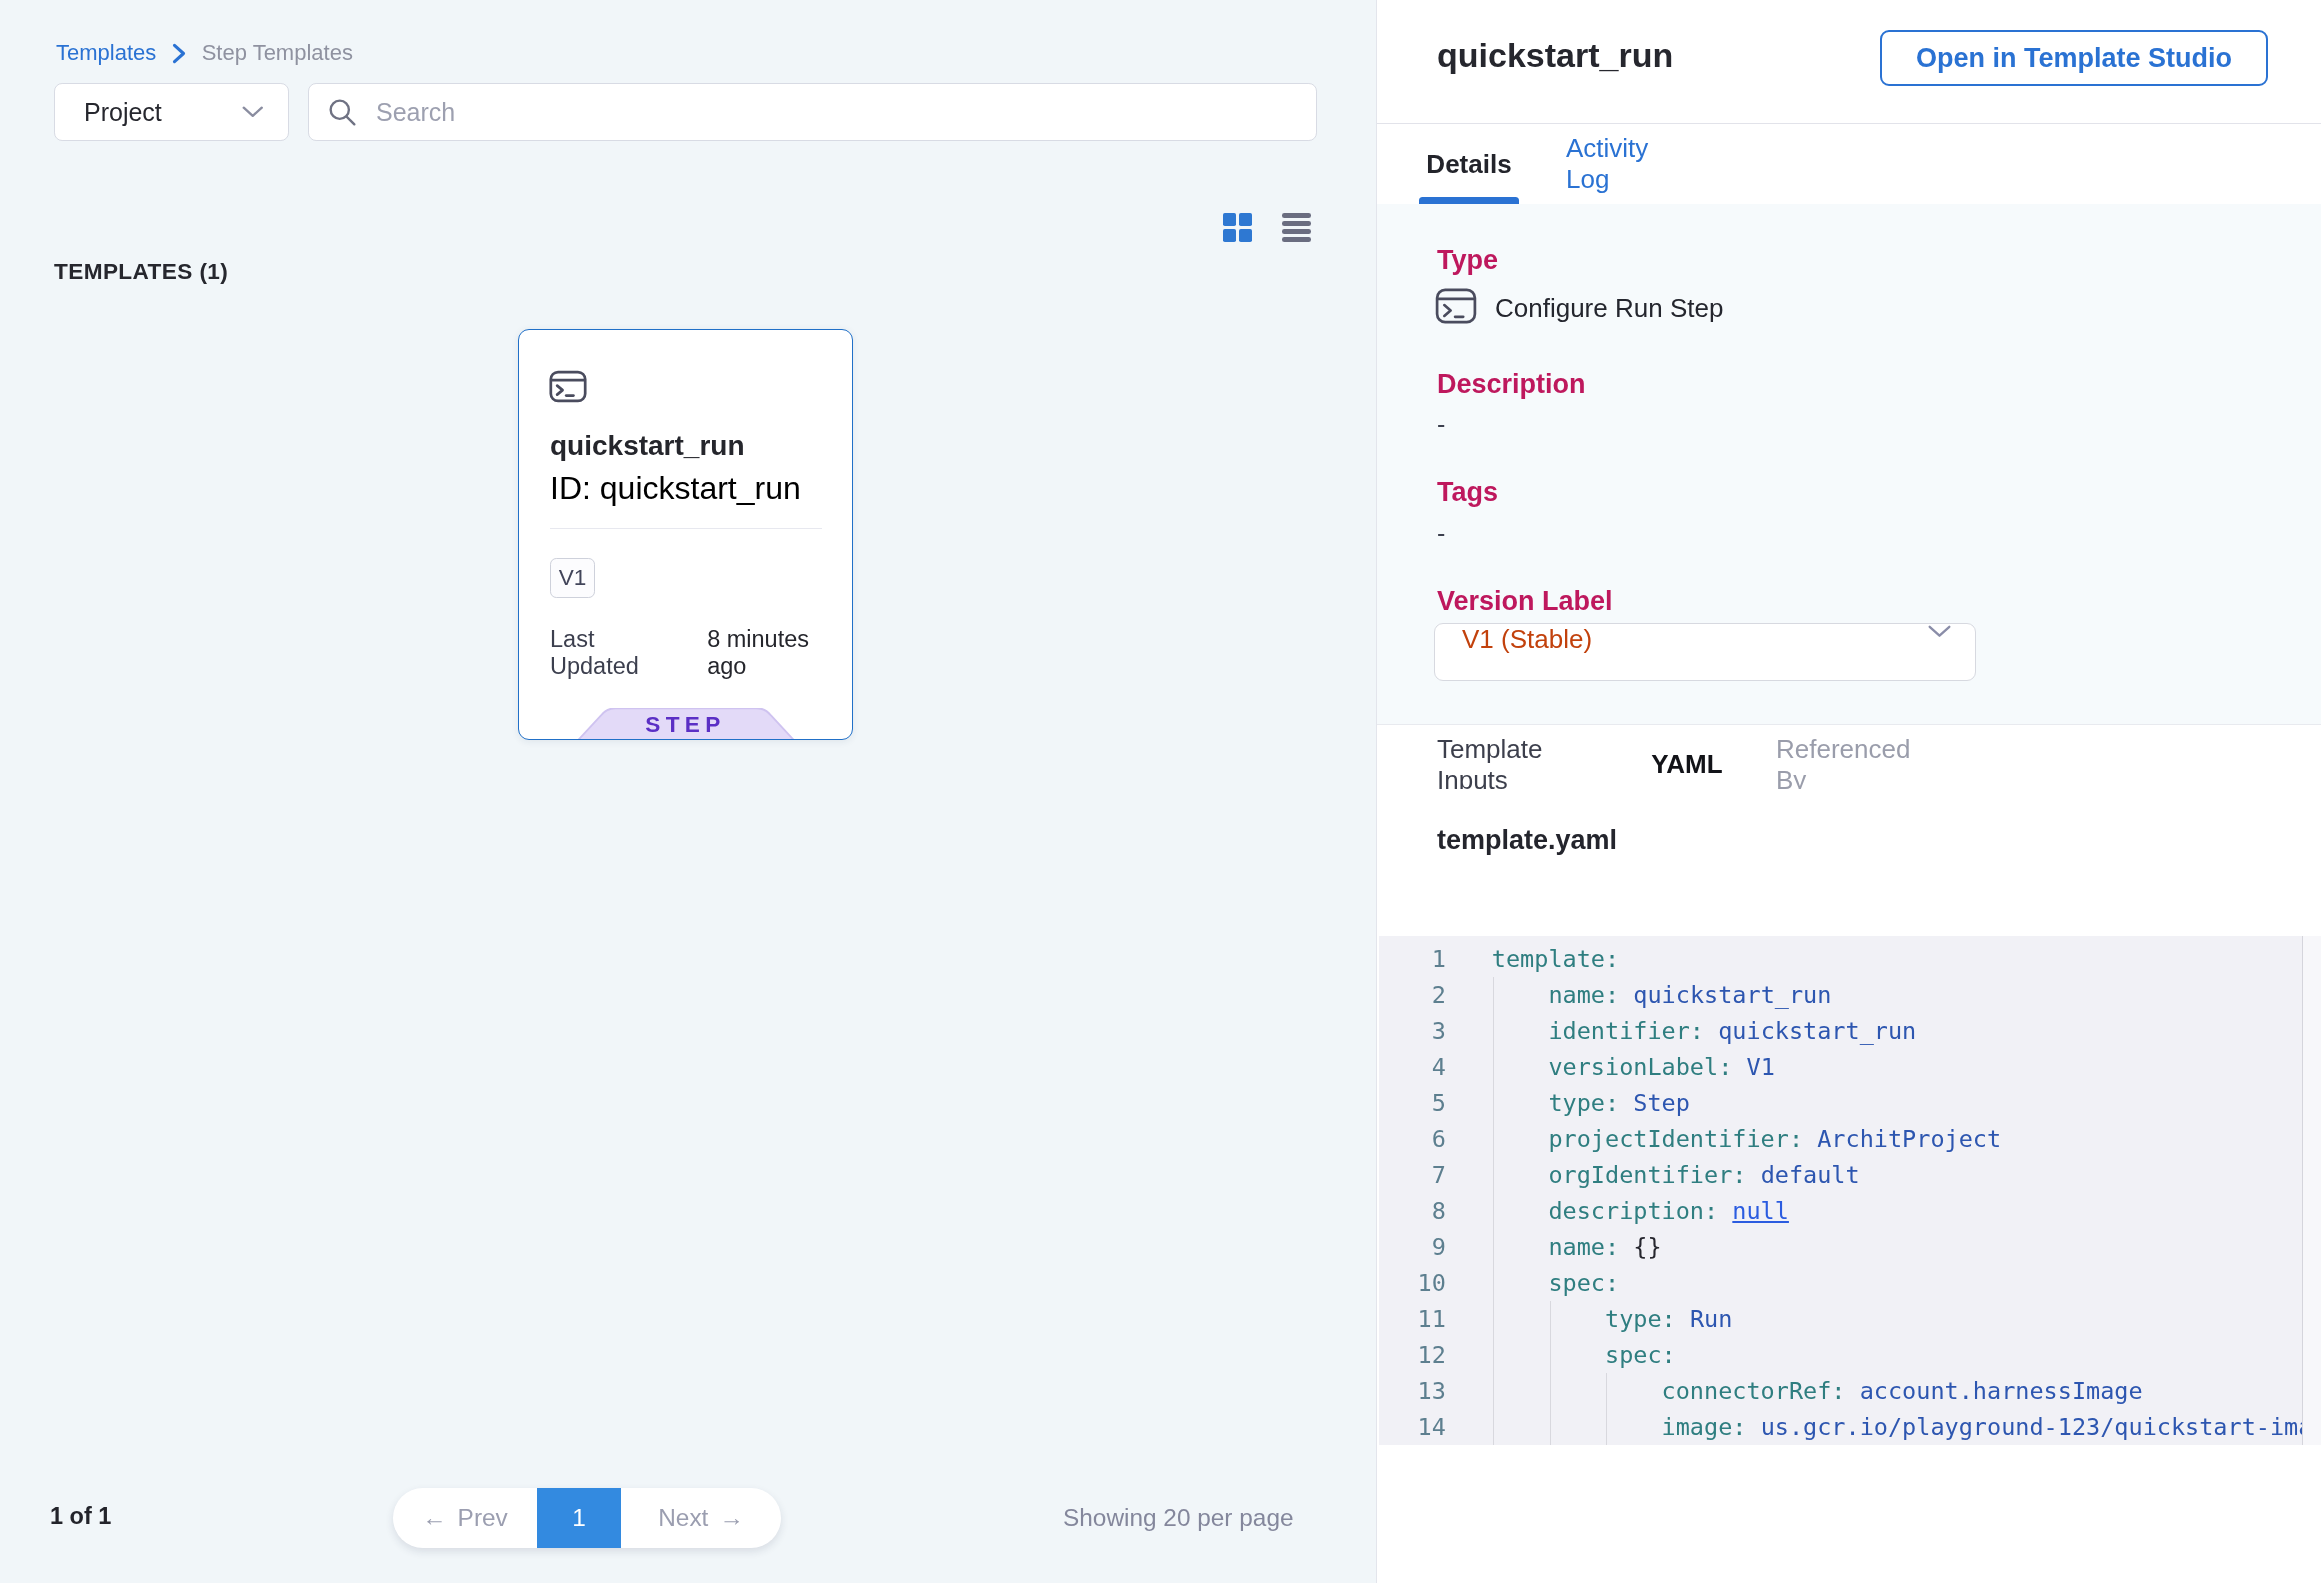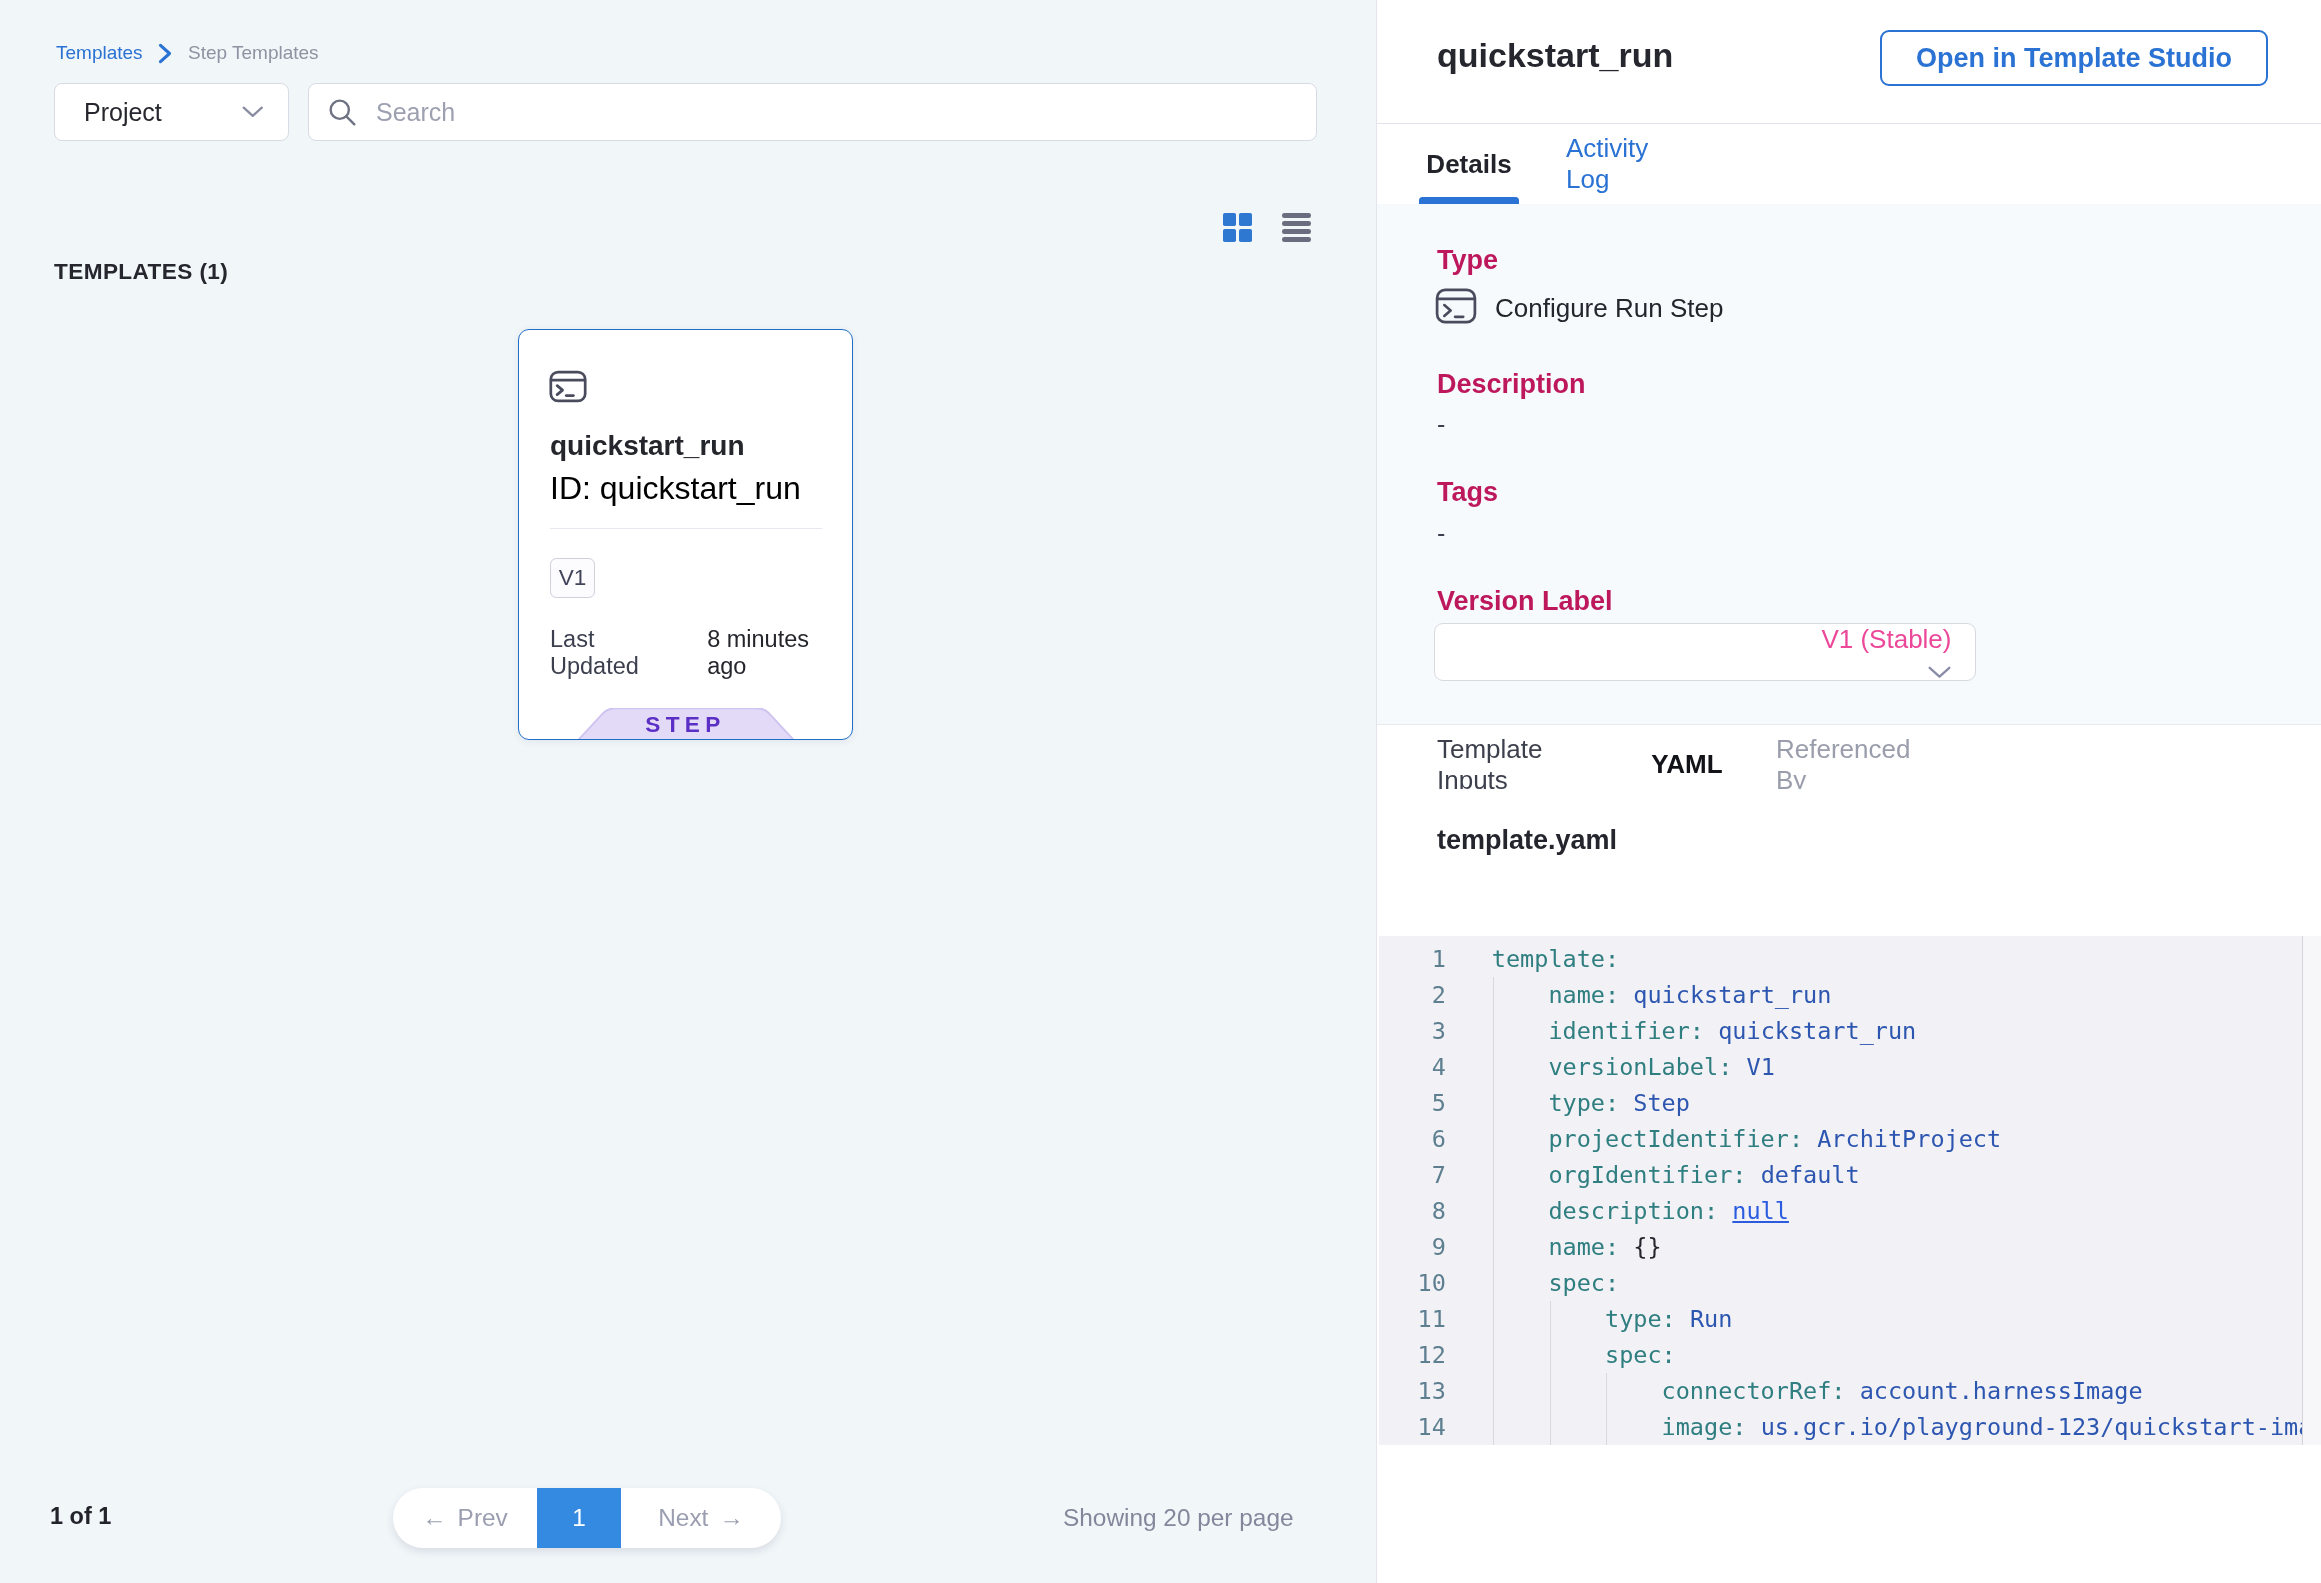--- a/index.html
+++ b/index.html
@@ -2,21 +2,21 @@
 <html style="font-size:14.5px"><head>
 <meta charset="utf-8">
 <style>
   * { margin:0; padding:0; box-sizing:border-box; }
   html,body { width:2321px; height:1583px; }
   body { font-family:"Liberation Sans", sans-serif; color:#25262d; }
   .screen { position:relative; width:2321px; height:1583px; overflow:hidden; background:#fff; }
 
   
   .left-panel { position:absolute; left:0; top:0; width:1376px; height:1583px; background:#f1f6f9; }
-  .breadcrumb { position:absolute; left:56px; top:36px; height:34px; display:flex; align-items:center; gap:12.7px; font-size:19px; }
+  .breadcrumb { position:absolute; left:56px; top:36px; height:34px; display:flex; align-items:center; gap:12.7px; font-size:22px; }
   .crumb-link { color:#2a72d3; cursor:pointer; }
   .crumb-sep { display:flex; align-items:center; }
   .crumb-current { color:#8f92a0; }
 
   .scope-select { position:absolute; left:54px; top:83px; width:235px; height:58px; background:#fff; border:1.8px solid #d8dbe4; border-radius:8.1px; display:flex; align-items:center; justify-content:space-between; padding:0 23.5px 0 29px; font-size:25px; color:#26272e; cursor:pointer; }
   .search-box { position:absolute; left:308px; top:83px; width:1009px; height:58px; background:#fff; border:1.8px solid #d8dbe4; border-radius:8.1px; display:flex; align-items:center; padding:0 18px; }
   .search-box input { border:none; outline:none; flex:1; font-size:25px; margin-left:18px; font-family:"Liberation Sans",sans-serif; color:#26272e; background:transparent; }
   .search-box input::placeholder { color:#9da0b0; }
 
   .list-header { position:absolute; left:54px; top:215px; font-size:22.6px; font-weight:bold; letter-spacing:0.4px; color:#26272e;margin-top:44px; }
@@ -59,21 +59,21 @@
   .tab1.active { font-weight:bold; color:#23242b; }
   .tab1.active::after { content:""; position:absolute; left:0; right:0; bottom:0; height:7.2px; background:#2a72d3; border-radius:3.6px 3.6px 0 0; }
   .tab-details { left:42px; width:100px; }
   .tab-activity { left:189px; width:121px; color:#2a72d3; }
 
   .rp-details { position:absolute; left:0; top:204px; width:100%; height:520px; background:#f6fafc; }
   .fld-label { position:absolute; left:60px; font-size:27px; font-weight:bold; color:#be185d; }
   .fld-value { position:absolute; left:60px; font-size:25px; color:#3c3f4e; }
   .type-row { position:absolute; left:58px; top:84px; display:flex; align-items:flex-end; gap:18px; }
   .type-row span { font-size:26px; color:#24262e; }
-  .version-select { position:absolute; left:57px; top:419px; width:542px; height:58px; background:#fff; border:1.8px solid #d7d9e0; border-radius:9px; display:flex; align-items:flex-end; justify-content:space-between; padding:0 23.5px 0 27px; font-size:26px; color:#ec4899; cursor:pointer;flex-direction:column; }
+  .version-select { position:absolute; left:57px; top:419px; width:542px; height:58px; background:#fff; border:1.8px solid #d7d9e0; border-radius:9px; display:flex; align-items:flex-start; justify-content:space-between; padding:0 23.5px 0 27px; font-size:26px; color:#c2410c; cursor:pointer; }
 
   .rp-tabs2 { position:absolute; left:0; top:724px; width:100%; height:81px; background:#fff; border-top:1.8px solid #e8eaef; border-bottom:1.8px solid #ececf2; }
   .tab2 { position:absolute; top:0; height:100%; display:flex; align-items:center; justify-content:center; font-size:26px; color:#3c3f4c; cursor:pointer; }
   .tab2-inputs { left:60px; width:166px; }
   .tab2-yaml { left:263px; width:94px; font-weight:bold; color:#121318; }
   .tab2-yaml::after { content:""; position:absolute; left:0; right:0; bottom:0; height:7.2px; background:#2a72d3; border-radius:3.6px 3.6px 0 0; }
   .tab2-refs { left:399px; width:152px; color:#9a9dab; }
 
   .yaml-header { position:absolute; left:0; top:789px; width:100%; height:132px; background:#fff; }
   .yaml-filename { position:absolute; left:60px; top:36px; font-size:27px; font-weight:bold; color:#24252d; }

